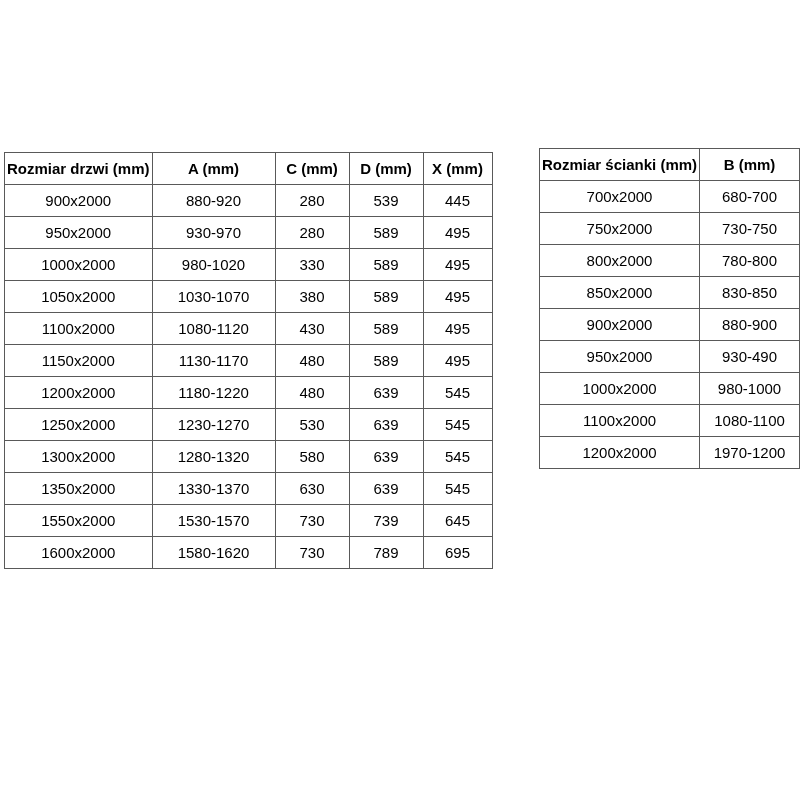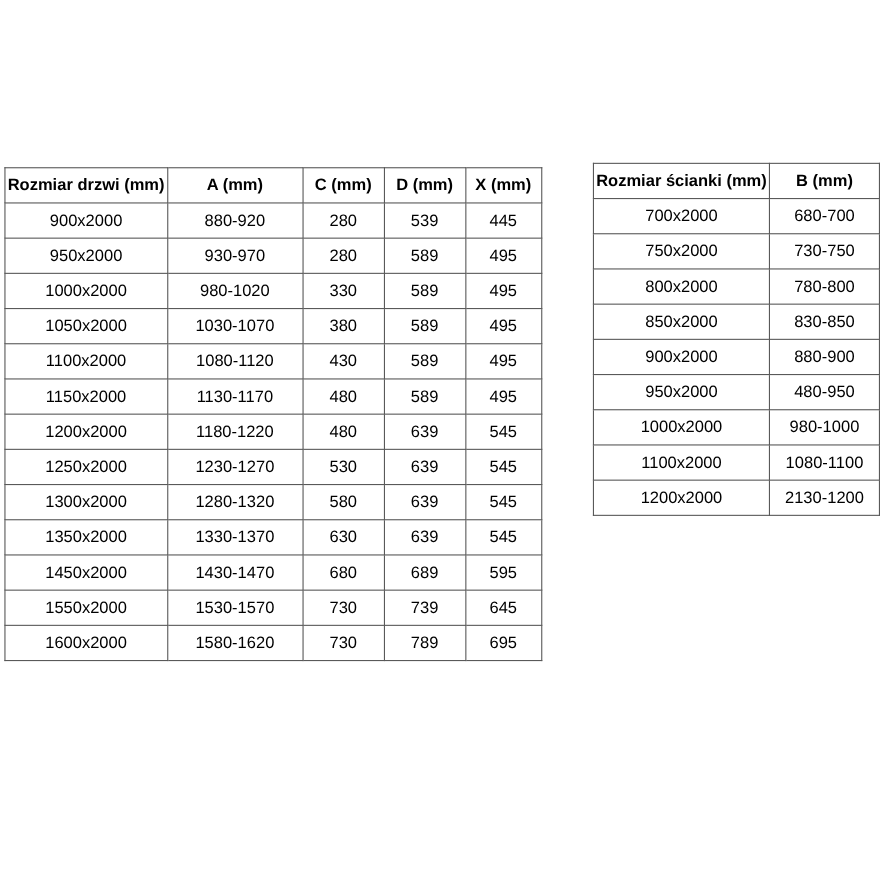--- a/index.html
+++ b/index.html
@@ -137,27 +137,20 @@
           <td>545</td>
         </tr>
         <tr>
           <td>1350x2000</td>
           <td>1330-1370</td>
           <td>630</td>
           <td>639</td>
           <td>545</td>
         </tr>
         <tr>
-          <td>1450x2000</td>
-          <td>1430-1470</td>
-          <td>680</td>
-          <td>689</td>
-          <td>595</td>
-        </tr>
-        <tr>
           <td>1550x2000</td>
           <td>1530-1570</td>
           <td>730</td>
           <td>739</td>
           <td>645</td>
         </tr>
         <tr>
           <td>1600x2000</td>
           <td>1580-1620</td>
           <td>730</td>
@@ -194,30 +187,30 @@
         <tr>
           <td>850x2000</td>
           <td>830-850</td>
         </tr>
         <tr>
           <td>900x2000</td>
           <td>880-900</td>
         </tr>
         <tr>
           <td>950x2000</td>
-          <td>480-950</td>
+          <td>930-490</td>
         </tr>
         <tr>
           <td>1000x2000</td>
           <td>980-1000</td>
         </tr>
         <tr>
           <td>1100x2000</td>
           <td>1080-1100</td>
         </tr>
         <tr>
           <td>1200x2000</td>
-          <td>2130-1200</td>
+          <td>1970-1200</td>
         </tr>
       </tbody>
   </table>
 
 </div>
 
 </body></html>

